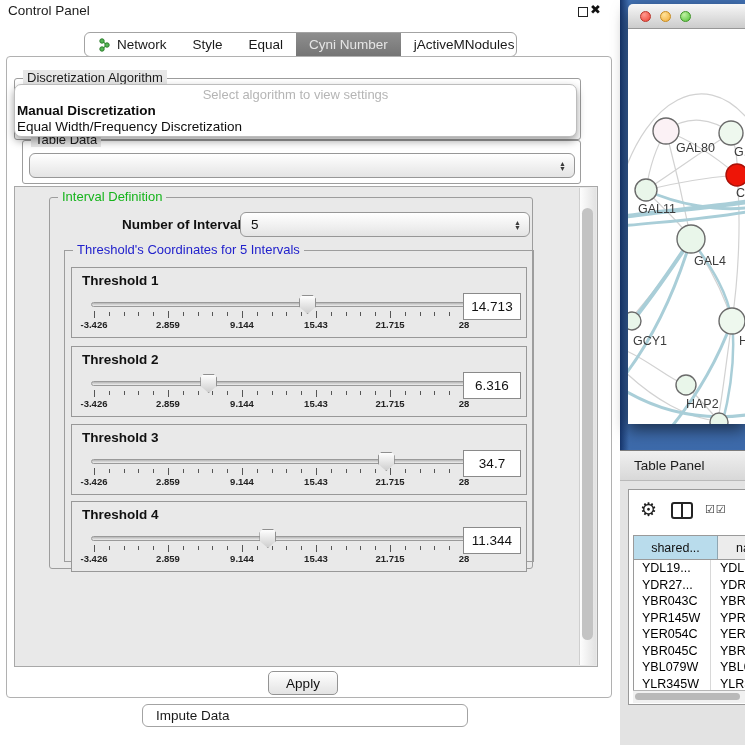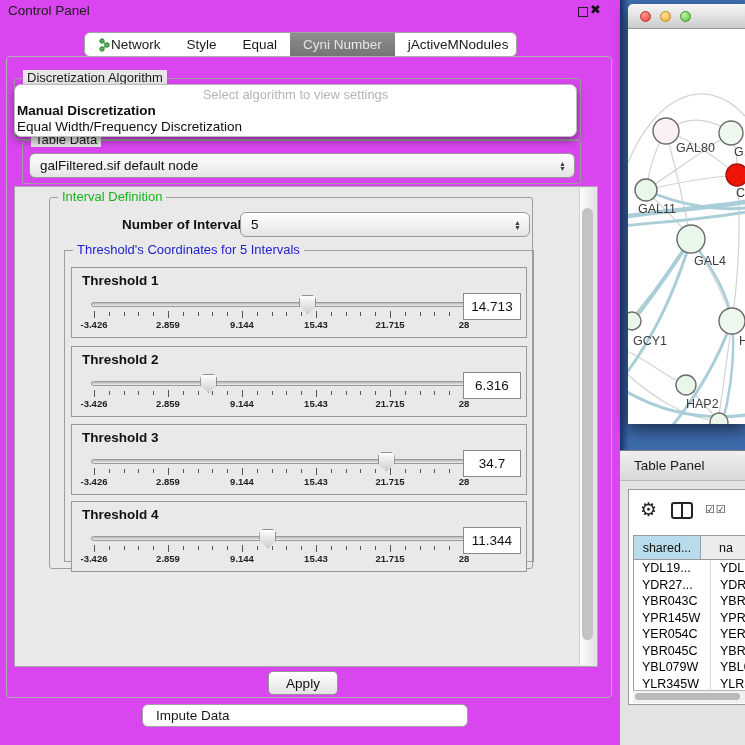--- a/index.html
+++ b/index.html
@@ -2,30 +2,30 @@
 <html><head>
 <meta charset="utf-8">
 <style>
   html,body{margin:0;padding:0;}
   body{width:745px;height:745px;position:relative;overflow:hidden;
        font-family:"Liberation Sans","DejaVu Sans",sans-serif;background:#e7e7e7;
        -webkit-font-smoothing:antialiased;}
   .abs{position:absolute;}
 
   
-  .control-panel{position:absolute;left:0;top:0;width:620px;height:745px;background:#d946ef;}
+  .control-panel{position:absolute;left:0;top:0;width:620px;height:745px;background:#ffffff;}
   .titlebar-text{position:absolute;left:8px;top:3px;font-size:13.5px;color:#1c1c1c;}
   .float-icon{position:absolute;left:578px;top:7px;width:8px;height:8px;border:1.5px solid #222;background:transparent;}
   .close-icon{position:absolute;left:590px;top:2px;font-size:13px;font-weight:bold;color:#111;}
 
   .tabstrip{position:absolute;background:#fff;border:1px solid #a3a3a3;border-radius:6px;
             display:flex;align-items:stretch;overflow:hidden;box-sizing:border-box;}
   #top-tabs{left:84px;top:32px;width:433px;height:25px;}
   #bottom-tabs{left:142px;top:704px;width:326px;height:23px;}
-  .tab{display:flex;align-items:center;padding:0 13px;font-size:13.5px;color:#191919;white-space:nowrap;}
+  .tab{display:flex;align-items:center;gap:6px;padding:0 13px;font-size:13.5px;color:#191919;white-space:nowrap;}
   .tab.active{background:linear-gradient(#8e8e8e,#757575);color:#e5e5e5;}
   .tab-divider{width:1px;background:#c9c9c9;margin:4px 0;}
 
   .content-panel{position:absolute;left:6px;top:56px;width:606px;height:642px;
                  border:1.5px solid #b1b1b1;border-radius:4px;box-sizing:border-box;}
 
   .group{position:absolute;border:1px solid #9d9d9d;border-radius:3px;box-sizing:border-box;}
   .legend{position:absolute;top:-9px;left:8px;background:#e7e7e7;padding:0 4px;font-size:13px;white-space:nowrap;}
   .legend.green{color:#16b41c;}
   .legend.blue{color:#2222cc;}
@@ -113,21 +113,21 @@
   .tp-panel{position:absolute;left:8px;top:8px;width:117px;height:216px;background:#fff;border:1px solid #999;
             border-right:none;box-sizing:border-box;}
   .gear-icon{position:absolute;left:11px;top:8px;font-size:19px;color:#1f1f1f;}
   .split-icon{position:absolute;left:42px;top:12px;width:22px;height:17px;border:2px solid #242424;border-radius:3px;box-sizing:border-box;}
   .split-icon::after{content:"";position:absolute;left:8px;top:0;width:2px;height:100%;background:#242424;}
   .check-icons{position:absolute;left:76px;top:13px;font-size:11px;letter-spacing:1px;color:#2a2a2a;}
   .tp-grid{position:absolute;left:4px;top:45px;width:160px;height:158px;border:1px solid #9a9a9a;
            border-right:none;box-sizing:border-box;overflow:hidden;background:#fff;}
   .tp-headrow{display:flex;height:23px;border-bottom:1px solid #9a9a9a;}
   .tp-hcell{font-size:12.5px;color:#111;display:flex;align-items:center;justify-content:center;box-sizing:border-box;}
-  .tp-hcell.c1{width:67px;background:#b9dcec;border-right:1px solid #8fa6b2;}
+  .tp-hcell.c1{width:84px;background:#b9dcec;border-right:1px solid #8fa6b2;}
   .tp-hcell.c2{flex:1;background:#ececec;justify-content:flex-start;padding-left:18px;}
   .tp-row{display:flex;height:16.5px;font-size:12.5px;color:#000;}
   .tp-cell{display:flex;align-items:center;box-sizing:border-box;white-space:nowrap;overflow:hidden;}
   .tp-cell.c1{width:77px;padding-left:8px;border-right:1px solid #d8d8d8;}
   .tp-cell.c2{flex:1;padding-left:9px;}
   .hscrollbar{position:absolute;left:4px;bottom:1px;width:113px;height:12px;background:#f1f1f1;border-top:1px solid #b5b5b5;}
   .hscrollbar .thumb{position:absolute;left:2px;top:2px;width:105px;height:7px;background:#b9b9b9;border-radius:4px;}
 </style>
 </head>
 <body>
@@ -174,21 +174,20 @@
     <div class="popup-hint">Select algorithm to view settings</div>
     <div id="popup-items">
         <div class="popup-item bold">Manual Discretization</div>
         <div class="popup-item">Equal Width/Frequency Discretization</div>
       </div>
   </div>
 
   <div class="group" id="tabledata-group">
     <span class="legend dark">Table Data</span>
     <div class="aqua-combo" style="left:6px;top:12px;width:546px;height:25px;">
-      <span>galFiltered.sif default node</span>
       <span class="stepper">
           <span>▲</span>
           <span>▼</span>
         </span>
     </div>
   </div>
 
   <div class="scrollpane">
     <div class="group legend-holder" id="interval-group">
       <span class="legend green legend-on-gray">Interval Definition</span>

